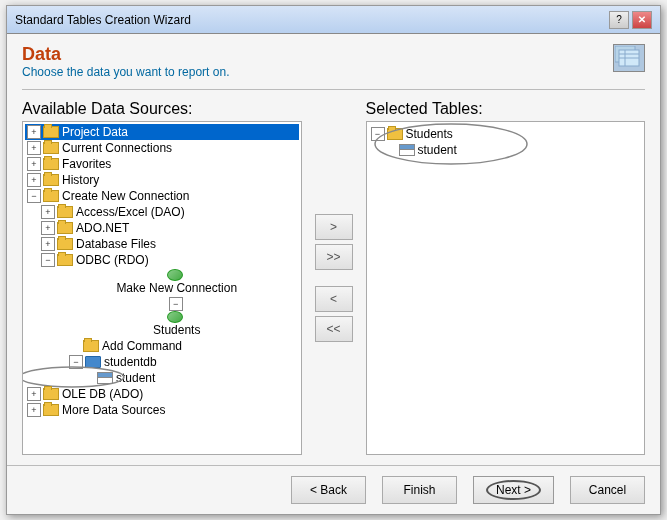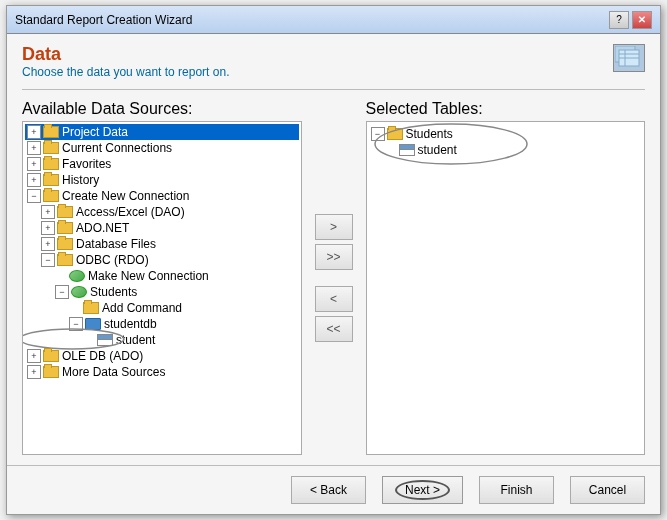--- a/index.html
+++ b/index.html
@@ -258,31 +258,31 @@
       border: 1px solid #999;
     }
     .next-oval {
       display: inline-block;
       padding: 1px 8px;
       border: 2px solid #555;
       border-radius: 50%;
     }
     .indent1 { padding-left: 2px; }
     .indent2 { padding-left: 16px; }
-    .indent3 { padding-left: 30px; }
+    .indent3 { padding-left: 30px; flex-direction: column; }
     .indent4 { padding-left: 44px; }
     .indent5 { padding-left: 58px; }
   </style>
 </head>
 <body>
 
 <div class="dialog">
 
   <div class="title-bar">
-    <span class="title-bar-text">Standard Report Creation Wizard</span>
+    <span class="title-bar-text">Standard Tables Creation Wizard</span>
     <div class="title-bar-controls">
       <button class="title-btn">?</button>
       <button class="title-btn close">✕</button>
     </div>
   </div>
 
   <div class="content-area">
 
     <div class="header-section">
       <div class="header-text">
@@ -442,19 +442,19 @@
               <ellipse cx="80" cy="22" rx="76" ry="20" fill="none" stroke="#888" stroke-width="1.5"></ellipse>
             </svg>
           </div>
         </div>
       </div>
     </div>
   </div>
 
   <div class="footer-area">
     <button class="footer-btn">&lt; Back</button>
+    <button class="footer-btn">Finish</button>
     <button class="footer-btn next-btn">
       <span class="next-oval">Next &gt;</span>
     </button>
-    <button class="footer-btn">Finish</button>
     <button class="footer-btn">Cancel</button>
   </div>
 </div>
 
 </body></html>

